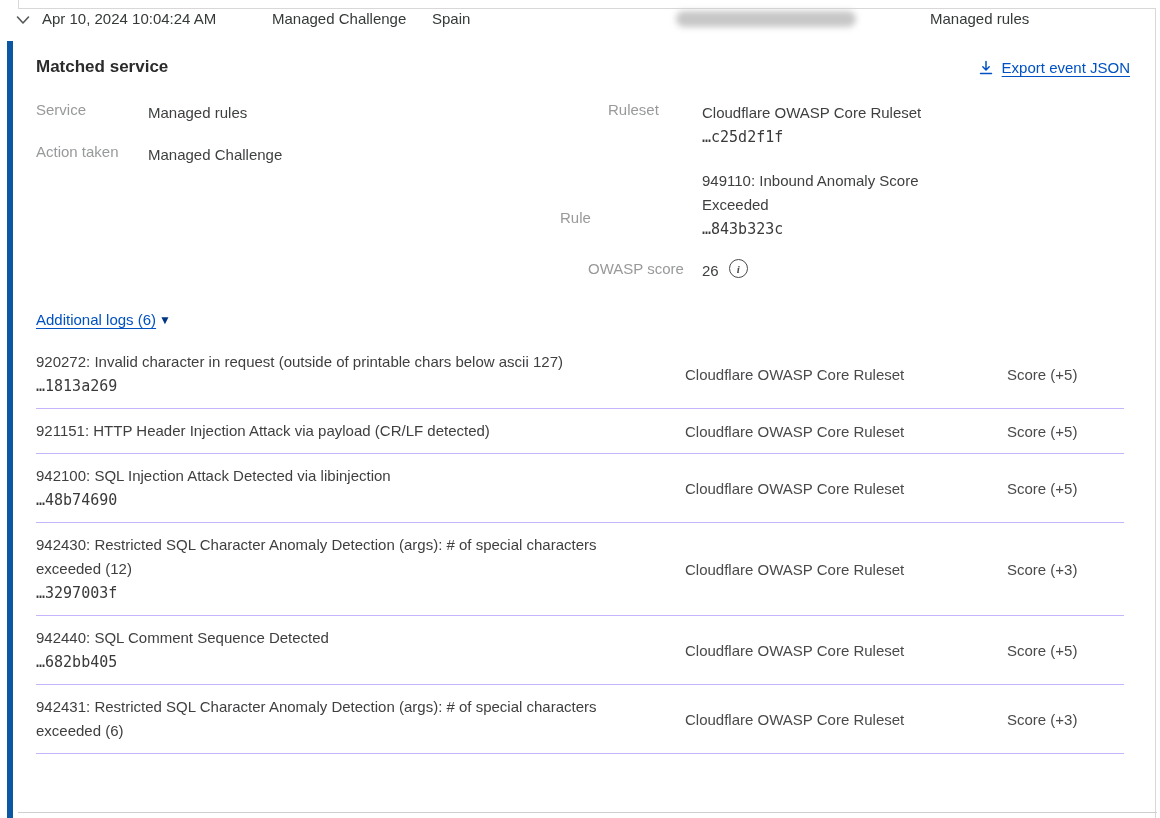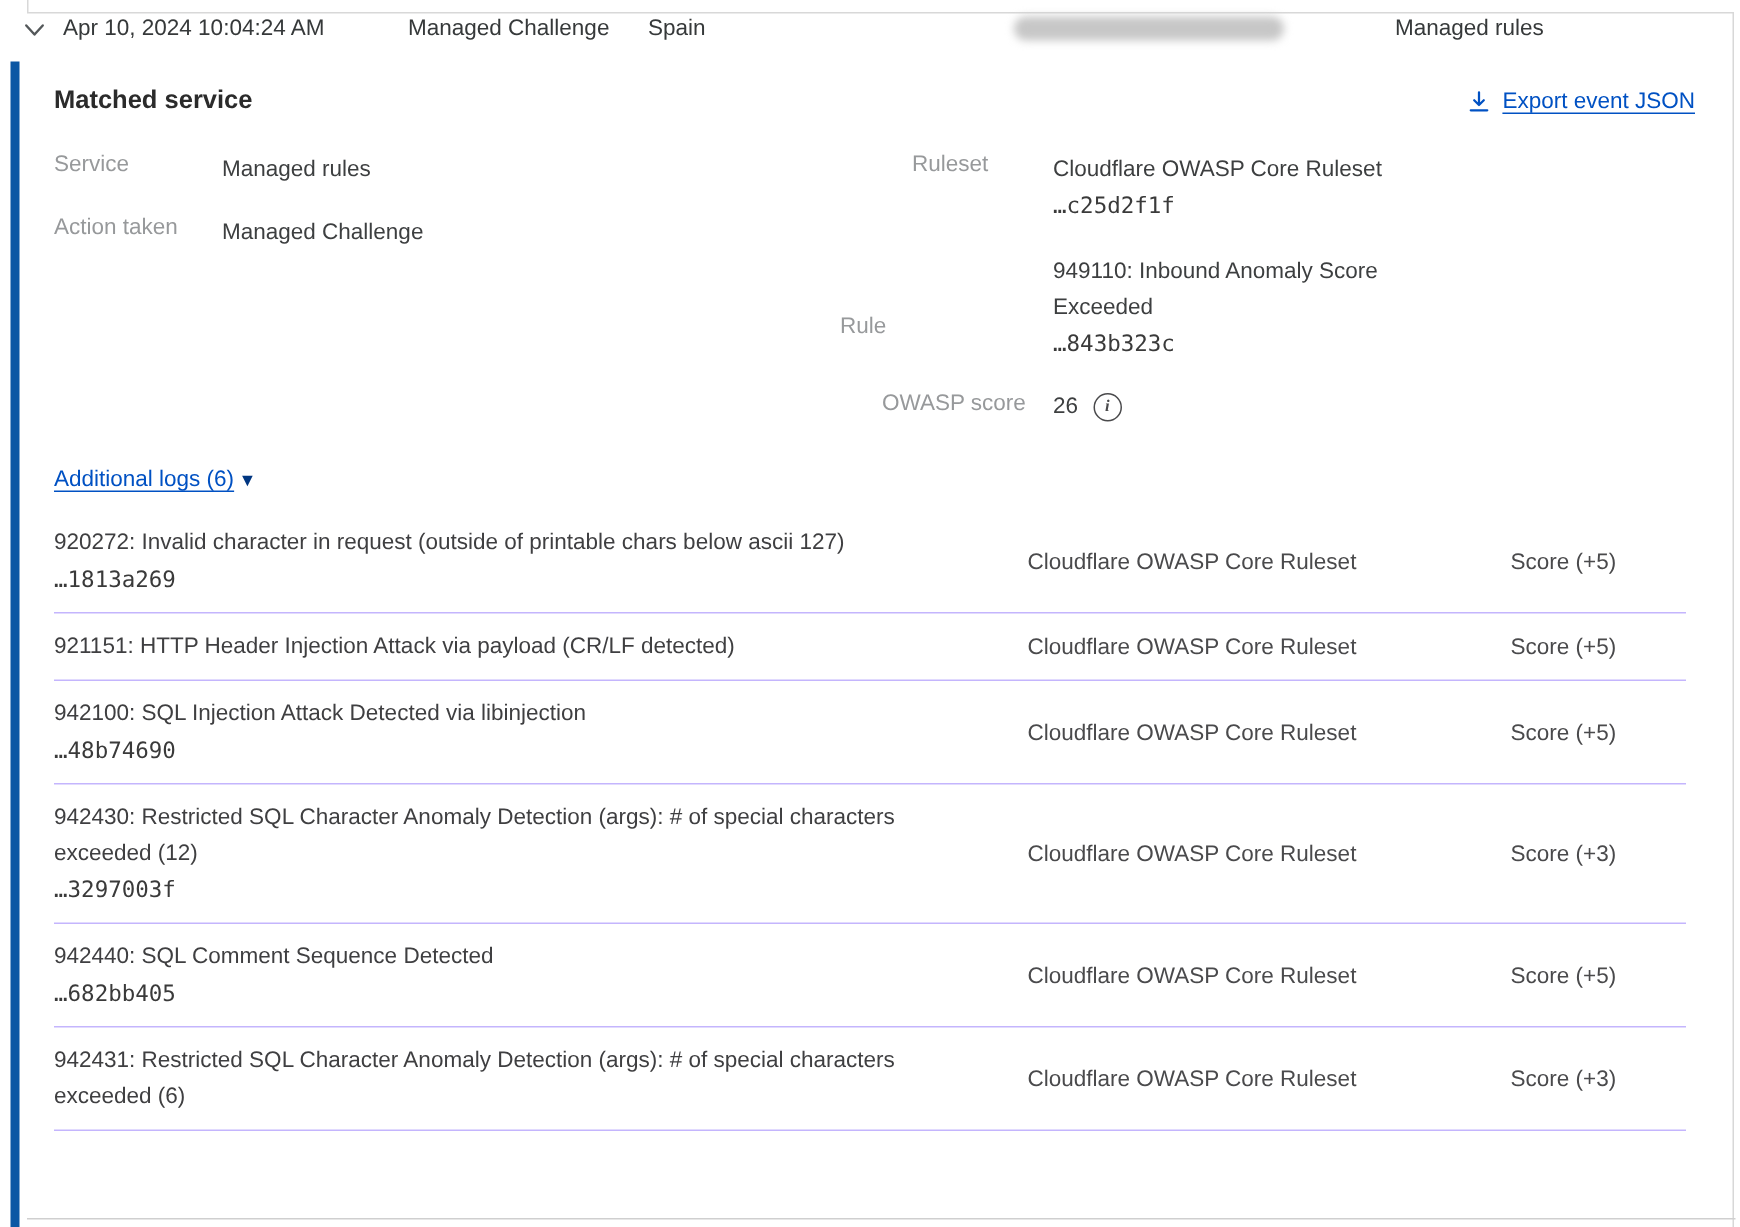--- a/index.html
+++ b/index.html
@@ -28,21 +28,21 @@
   .detail-title{position:absolute;left:36px;top:57px;font-size:17px;font-weight:700;color:#2b2b2b;}
   .export-link{position:absolute;right:30px;top:59px;font-size:15px;text-decoration:none;
     display:flex;align-items:center;gap:8px;cursor:pointer;}
   .export-link span{text-decoration:underline;text-underline-offset:3px;}
   .dl-icon{width:16px;height:16px;}
 
   .f-label{position:absolute;font-size:15px;color:#97999b;white-space:nowrap;}
   .f-value{position:absolute;font-size:15px;color:#3d3f40;line-height:24px;}
   .hash{font-family:"DejaVu Sans Mono",monospace;font-size:15px;color:#3a3a3a;line-height:24px;}
 
-  .owasp-wrap{position:absolute;left:702px;top:259px;display:flex;align-items:center;gap:10px;}
+  .owasp-wrap{position:absolute;left:702px;top:259px;display:flex;gap:10px;}
   .info-icon{width:17px;height:17px;border:1px solid #4a4a4c;border-radius:50%;
     display:inline-flex;align-items:center;justify-content:center;
     font-size:11px;font-weight:700;color:#4a4a4c;cursor:pointer;
     font-family:"Liberation Serif",serif;font-style:italic;}
 
   .logs-toggle{position:absolute;left:36px;top:311px;font-size:15px;cursor:pointer;
     display:flex;align-items:center;text-decoration:none;}
   .logs-toggle .lbl{text-decoration:underline;text-underline-offset:3px;}
   .caret{font-size:12px;margin-left:3px;text-decoration:none;}
 

